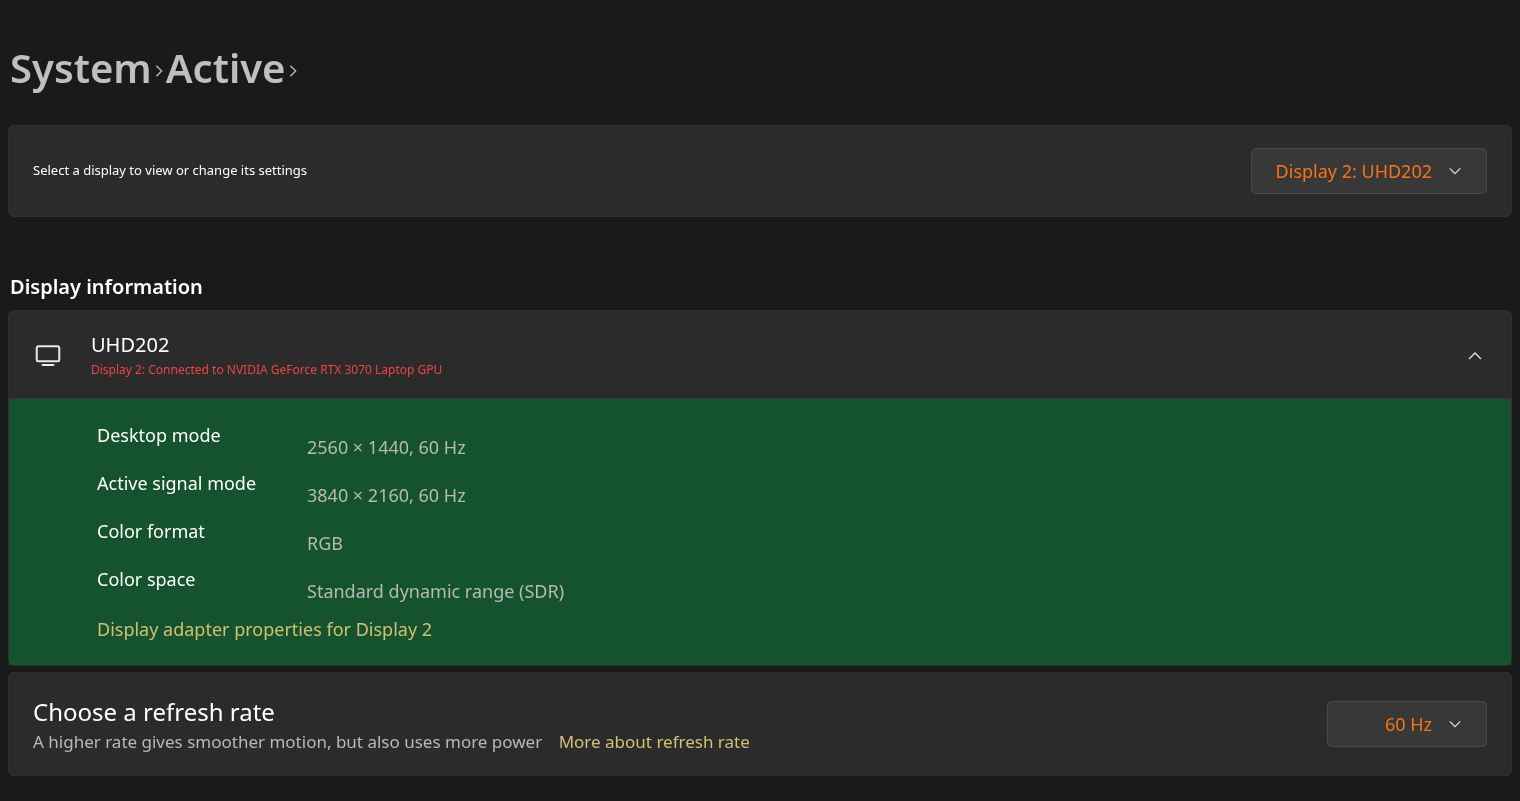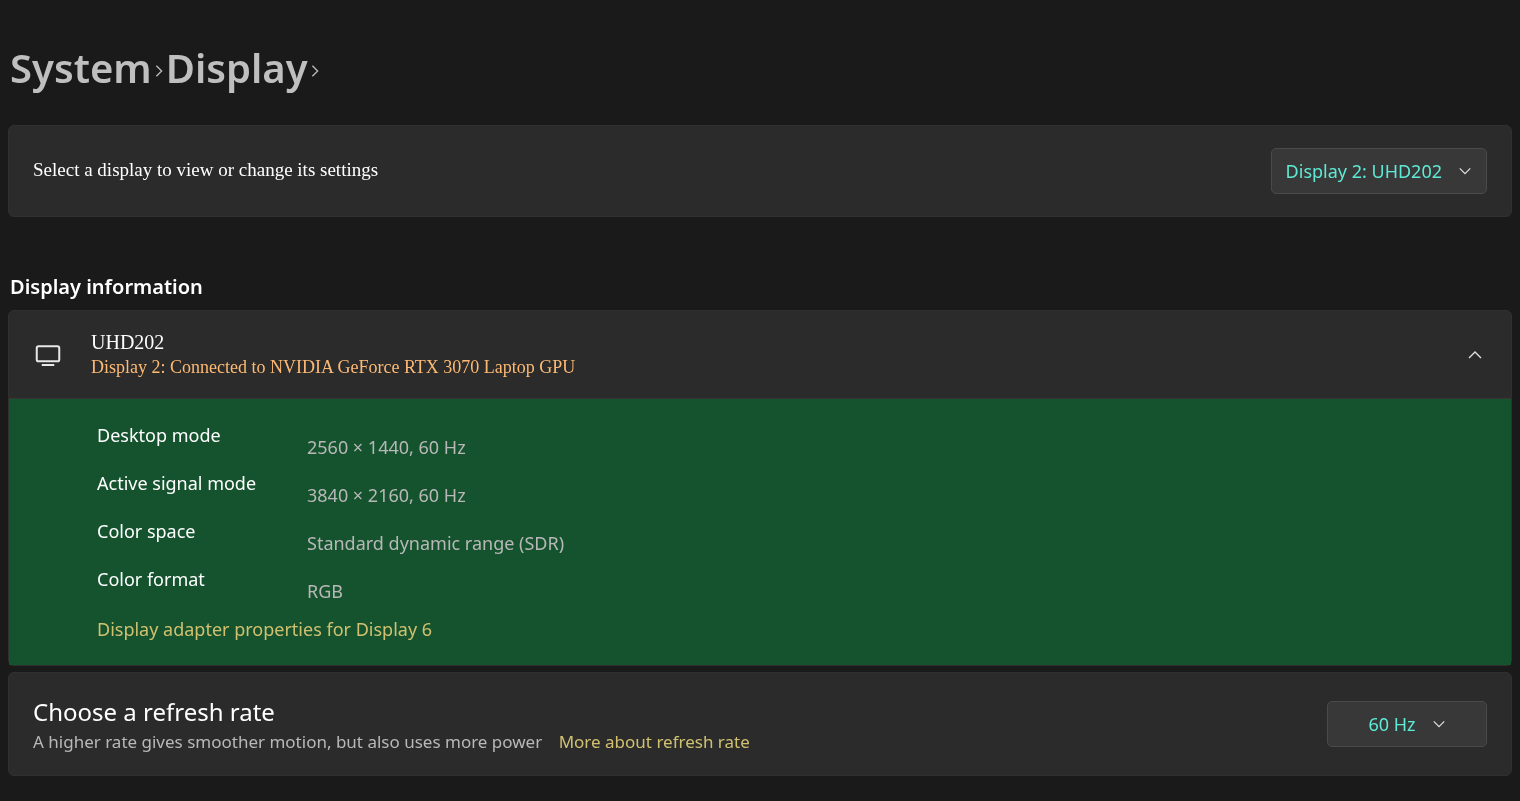--- a/index.html
+++ b/index.html
@@ -44,57 +44,56 @@
     padding: 22px 24px;
     gap: 20px;
   }
   .row-text { flex: 1; }
   .row-title { font-size: 24px; color: #ffffff; margin-bottom: 2px; }
   .row-sub { font-size: 17px; color: #b8b8b8; }
   .dropdown {
     background: #383838;
     border: 1px solid #4a4a4a;
     border-radius: 5px;
-    padding: 10px 14px;
+    padding: 10px 24px;
     display: flex;
     align-items: center;
     gap: 16px;
-    color: #5eead4;
+    color: #f97316;
     font-size: 18px;
     cursor: pointer;
     min-width: 160px;
-    justify-content: center;
+    justify-content: flex-end;
   }
   .chevron-down {
     width: 14px; height: 14px;
     display: inline-block;
   }
   .chevron-down svg { display: block; }
   .section-heading {
     font-size: 20px;
     font-weight: 600;
     color: #ffffff;
     margin: 56px 0 10px 2px;
   }
   .expander-header {
     display: flex;
     align-items: center;
     padding: 20px 28px 20px 24px;
     gap: 28px;
     cursor: pointer;
     border-bottom: 1px solid rgba(255,255,255,0.06);
-    font-family: Liberation Serif, serif;
   }
   .monitor-icon {
     width: 30px; height: 30px;
     display: flex; align-items: center; justify-content: center;
   }
   .expander-title { flex: 1; }
   .exp-main { font-size: 20px; color: #ffffff; margin-bottom: 3px; }
-  .exp-sub { font-size: 18px; color: #fdba74; }
+  .exp-sub { font-size: 12px; color: #ef4444; }
   .chevron-up { width: 16px; height: 16px; }
   .details {
     padding: 18px 24px 24px 88px;
     background: #14532d;
   }
   .detail-row {
     display: flex;
     padding: 6px 0;
     font-size: 18px;
   }
@@ -123,32 +122,32 @@
 </head>
 <body>
 
 <div class="breadcrumb">
   <span class="breadcrumb-item">System</span>
   <span class="breadcrumb-sep">
     <svg width="14" height="14" viewBox="0 0 16 16" fill="none">
         <path d="M5 2 L11 8 L5 14" stroke="#b8b8b8" stroke-width="1.6" fill="none"></path>
       </svg>
   </span>
-  <span class="breadcrumb-item">Display</span>
+  <span class="breadcrumb-item">Active</span>
   <span class="breadcrumb-sep">
     <svg width="14" height="14" viewBox="0 0 16 16" fill="none">
         <path d="M5 2 L11 8 L5 14" stroke="#b8b8b8" stroke-width="1.6" fill="none"></path>
       </svg>
   </span>
 </div>
 
 <div class="card">
   <div class="row">
     <div class="row-text">
-      <div class="row-title" style="font-size:19px;font-family:Liberation Serif, serif;">Select a display to view or change its settings</div>
+      <div class="row-title" style="font-size:13px;">Select a display to view or change its settings</div>
     </div>
     <div class="dropdown">
       <span>Display 2: UHD202</span>
       <span class="chevron-down">
         <svg width="14" height="14" viewBox="0 0 16 16">
             <path d="M2 5 L8 11 L14 5" stroke="#e0e0e0" stroke-width="1.4" fill="none"></path>
           </svg>
       </span>
     </div>
   </div>
@@ -177,28 +176,28 @@
   <div class="details">
     <div class="detail-row">
       <div class="detail-label">Desktop mode</div>
       <div class="detail-value">2560 × 1440, 60 Hz</div>
     </div>
     <div class="detail-row">
       <div class="detail-label">Active signal mode</div>
       <div class="detail-value">3840 × 2160, 60 Hz</div>
     </div>
     <div class="detail-row">
+      <div class="detail-label">Color format</div>
+      <div class="detail-value">RGB</div>
+    </div>
+    <div class="detail-row">
       <div class="detail-label">Color space</div>
       <div class="detail-value">Standard dynamic range (SDR)</div>
     </div>
-    <div class="detail-row">
-      <div class="detail-label">Color format</div>
-      <div class="detail-value">RGB</div>
-    </div>
-    <span class="link">Display adapter properties for Display 6</span>
+    <span class="link">Display adapter properties for Display 2</span>
   </div>
 </div>
 
 <div class="card">
   <div class="row">
     <div class="row-text">
       <div class="row-title">Choose a refresh rate</div>
       <div class="row-sub">
         <span>A higher rate gives smoother motion, but also uses more power</span>
         <span class="inline-link">More about refresh rate</span>

